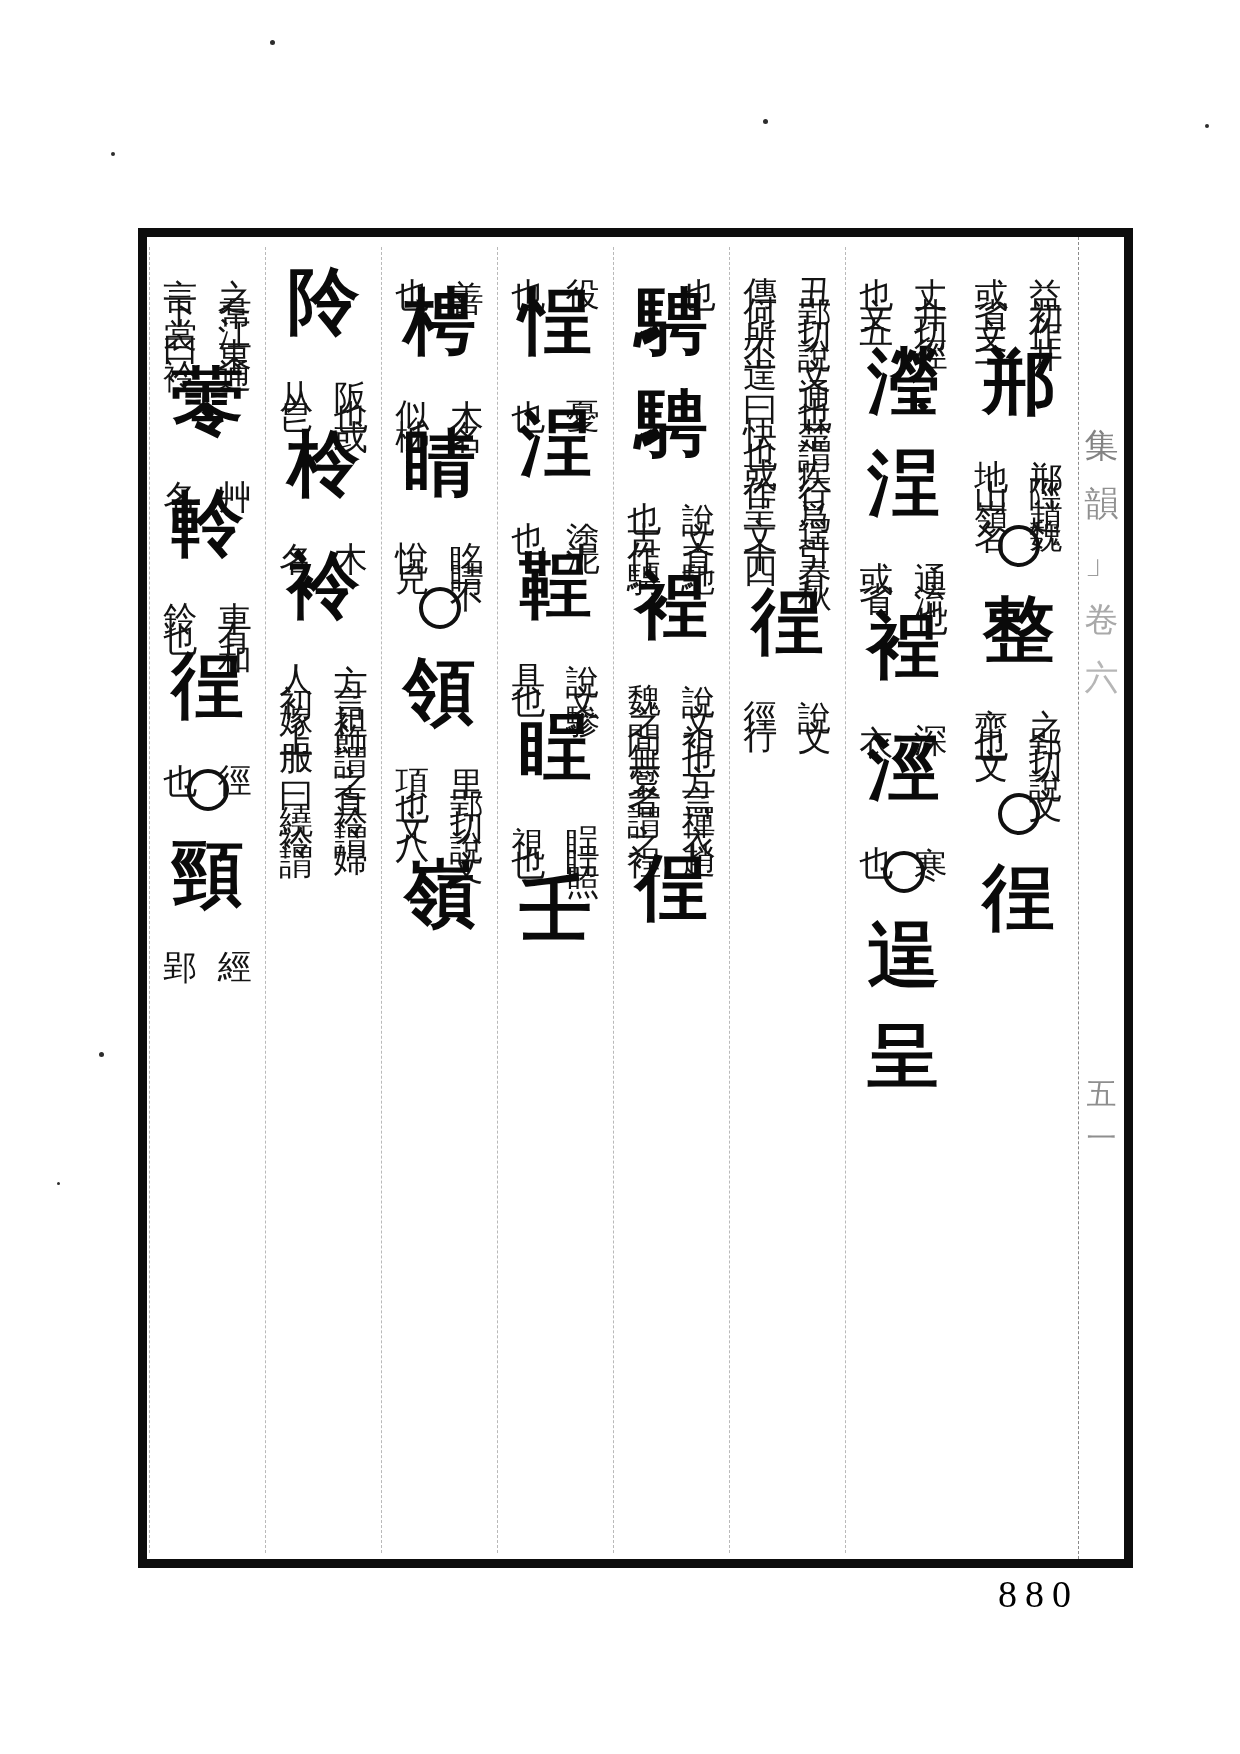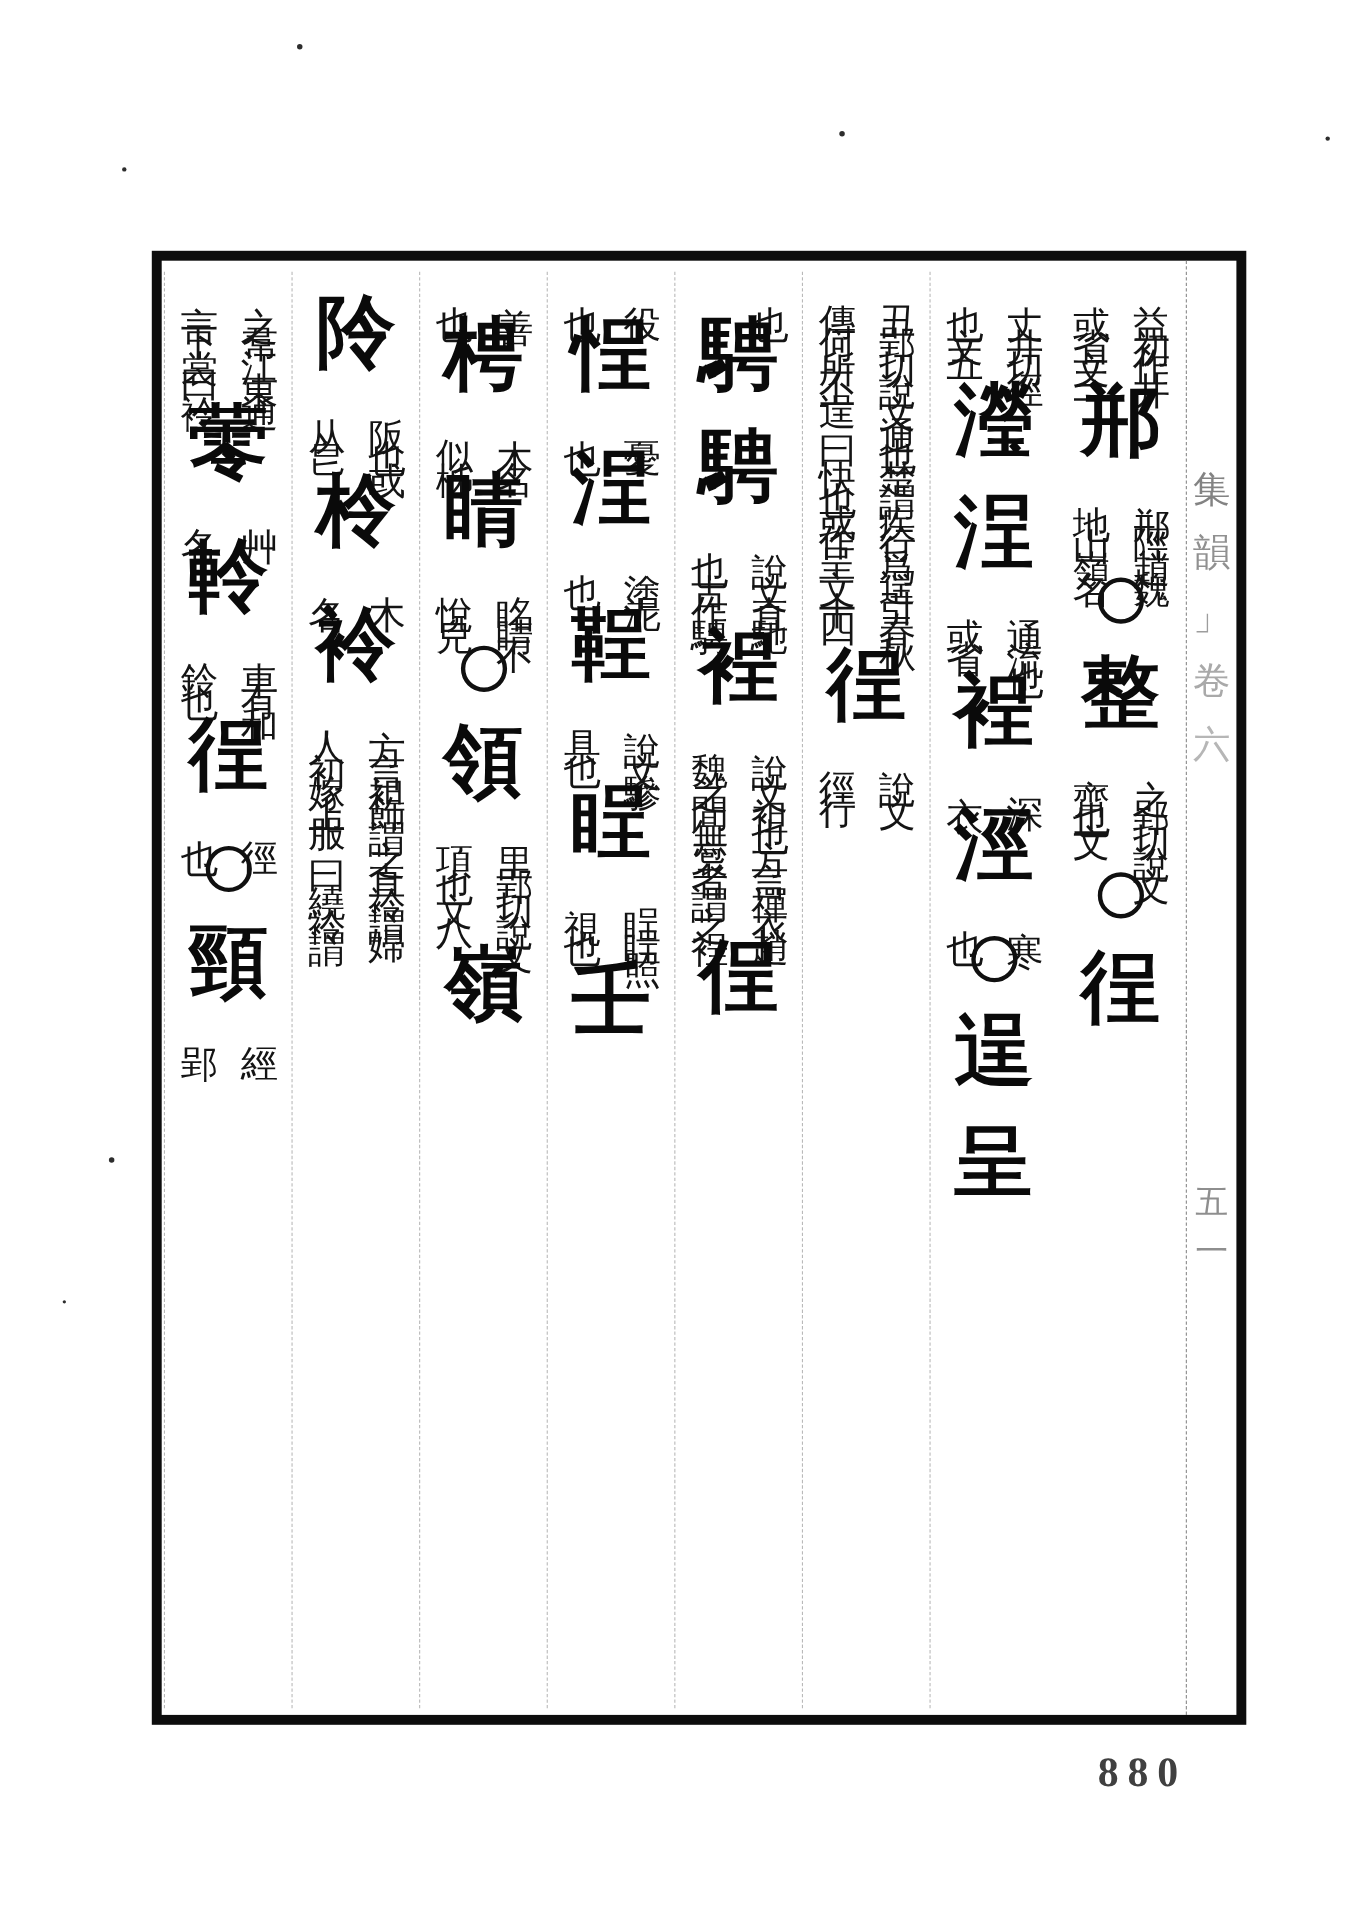--- a/index.html
+++ b/index.html
@@ -59,21 +59,21 @@
     font-size:34px;letter-spacing:20px;line-height:1.15;
     color:#141414;
   }
   .circle{
     width:42px;height:42px;border:4px solid #101010;border-radius:50%;
     margin:12px 0;box-sizing:border-box;flex:0 0 auto;
   }
   .pagenum{
     position:absolute;left:998px;top:1572px;
     font-family:"Liberation Serif","DejaVu Serif",serif;
-    font-size:38px;font-weight:700;letter-spacing:8px;color:#404040;margin-top:18px;
+    font-size:38px;font-weight:400;letter-spacing:8px;color:#000000;
   }
   .speck{position:absolute;background:#2d2d2d;border-radius:50%;}
 </style>
 </head>
 <body>
 
 <div class="frame">
   <div class="margin-col">
     <div class="title-stack">
         <span style="opacity: 0.58;">集</span>

